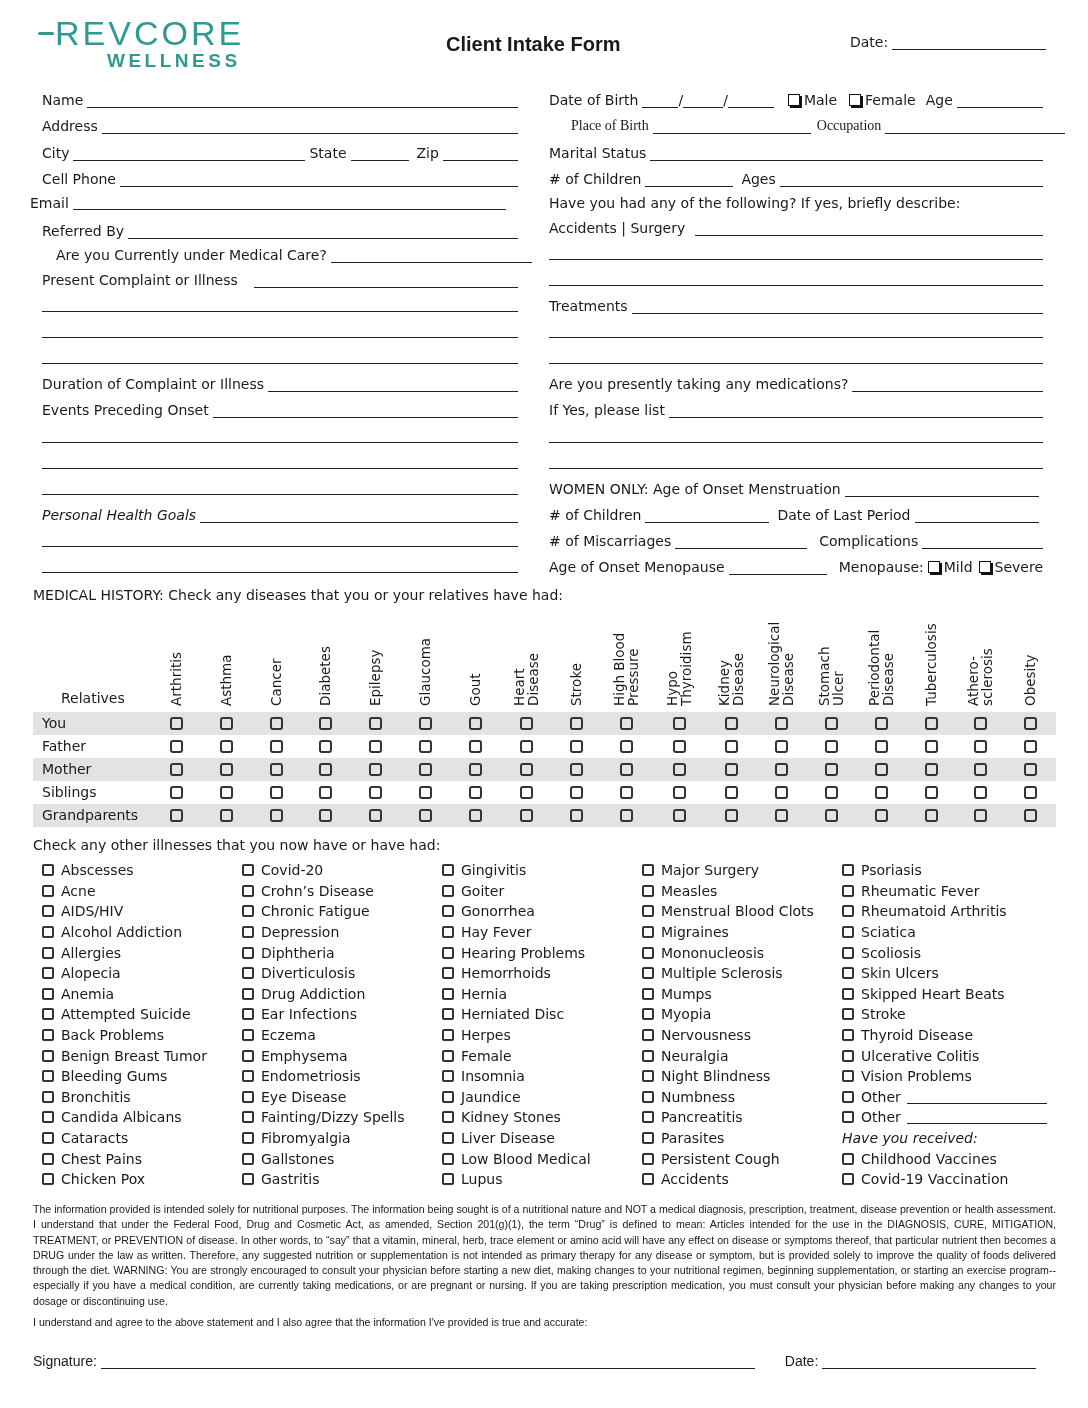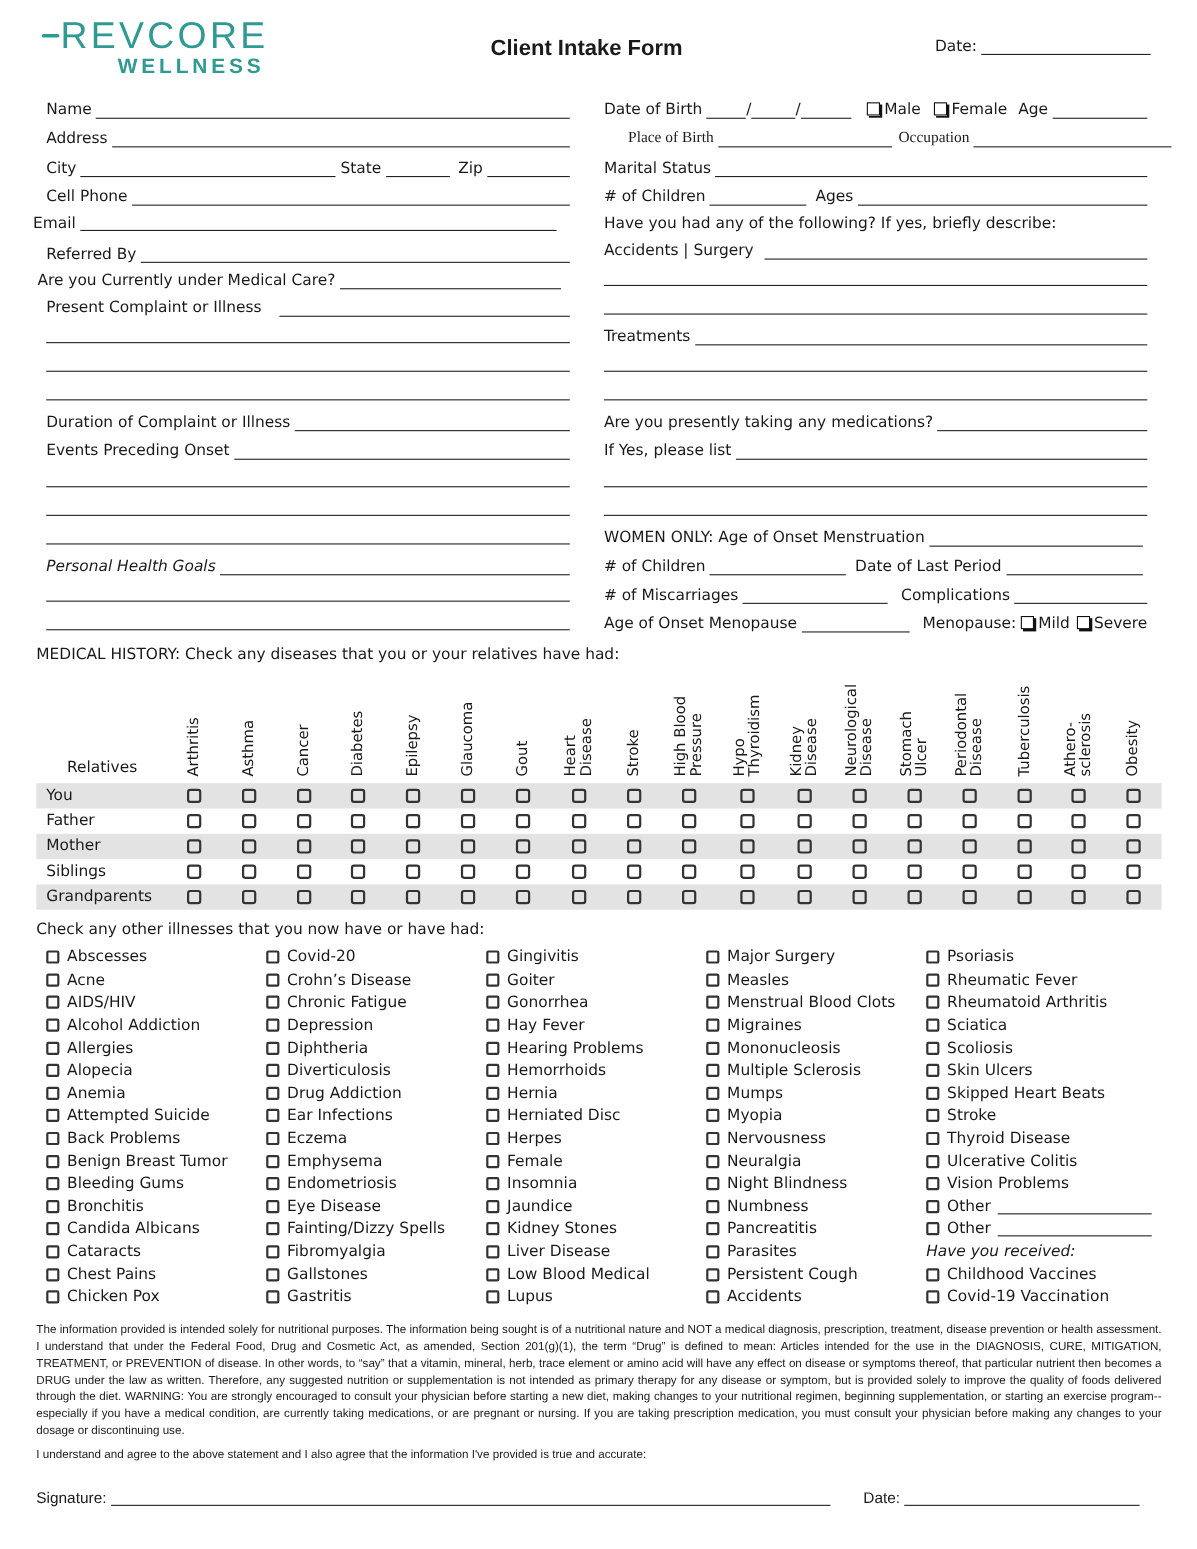--- a/index.html
+++ b/index.html
@@ -69,21 +69,21 @@
     <span class="line fill"></span>
 </div>
 <div class="abs f" style="left:30px;top:193px;width:476px;align-items:center;">
   <span class="lbl">Email</span>
     <span class="line fill"></span>
 </div>
 <div class="abs f" style="left:42px;top:219px;width:476px;">
   <span class="lbl">Referred By</span>
     <span class="line fill"></span>
 </div>
-<div class="abs f" style="left:34px;top:243px;width:476px;">
+<div class="abs f" style="left:56px;top:243px;width:476px;">
   <span class="lbl">Are you Currently under Medical Care?</span>
     <span class="line fill"></span>
 </div>
 <div class="abs f" style="left:42px;top:268px;width:476px;gap:12px;">
   <span class="lbl">Present Complaint or Illness</span>
     <span class="line fill"></span>
 </div>
 <div class="abs full-line" style="left:42px;top:311px;width:476px;"></div>
 <div class="abs full-line" style="left:42px;top:337px;width:476px;"></div>
 <div class="abs full-line" style="left:42px;top:363px;width:476px;"></div>

